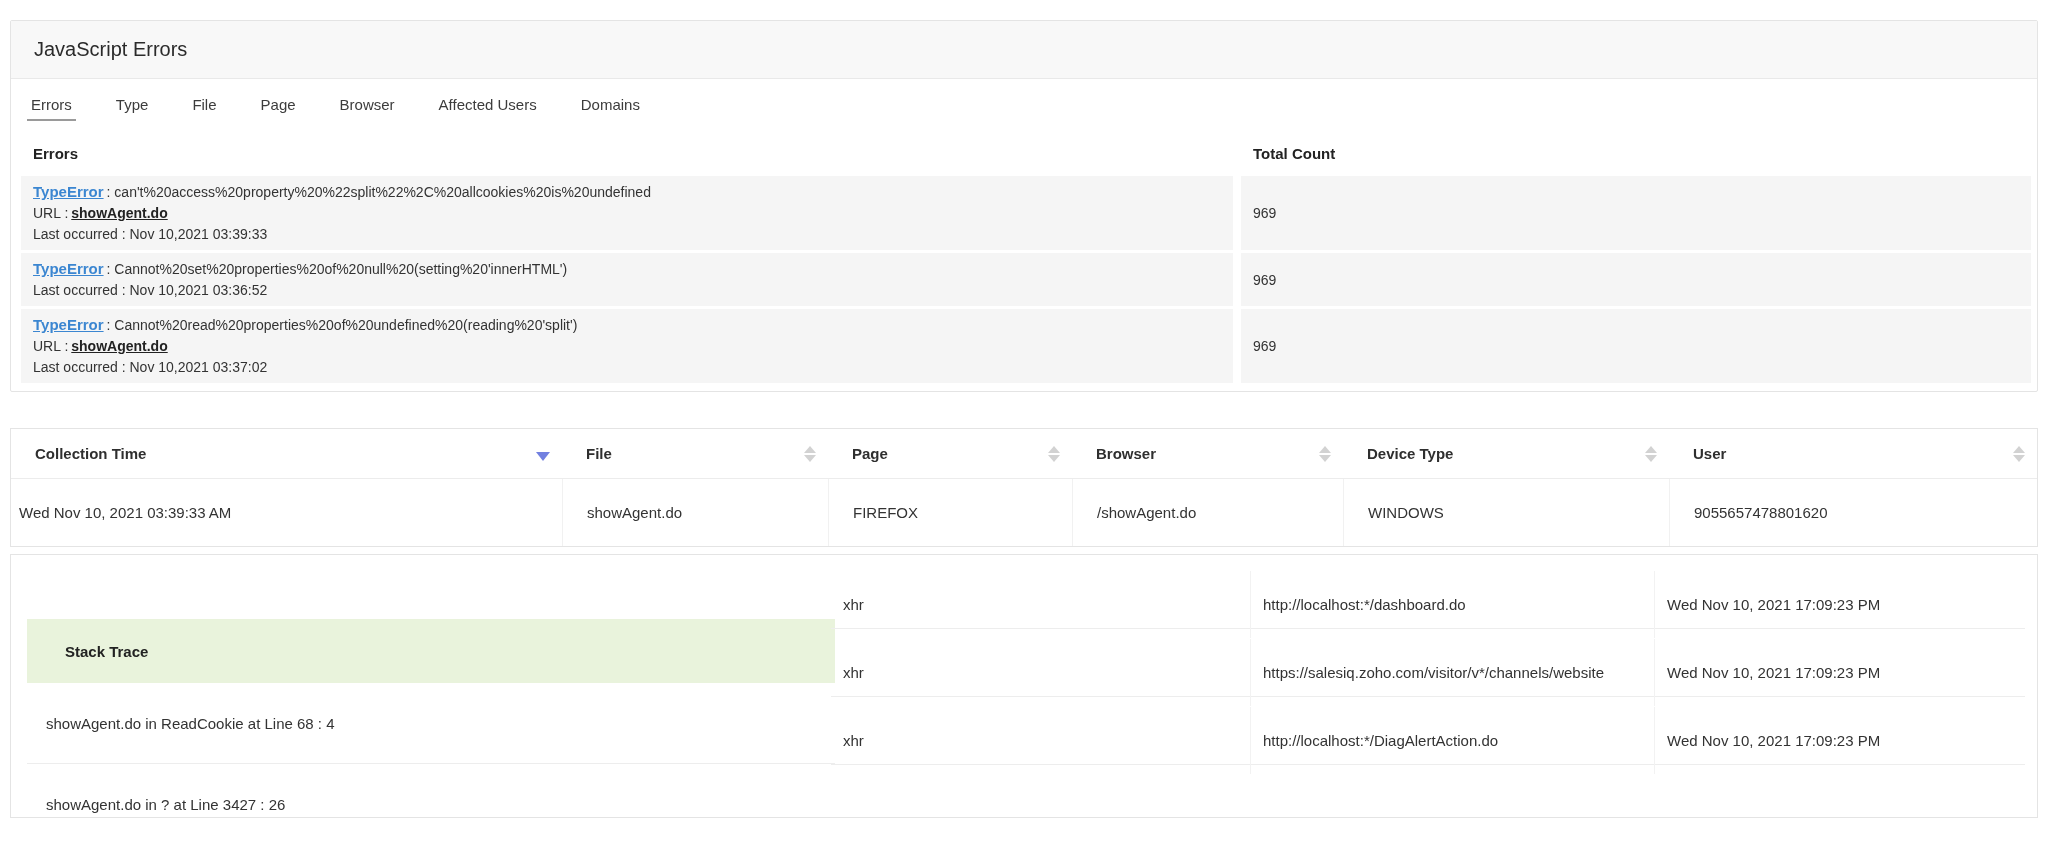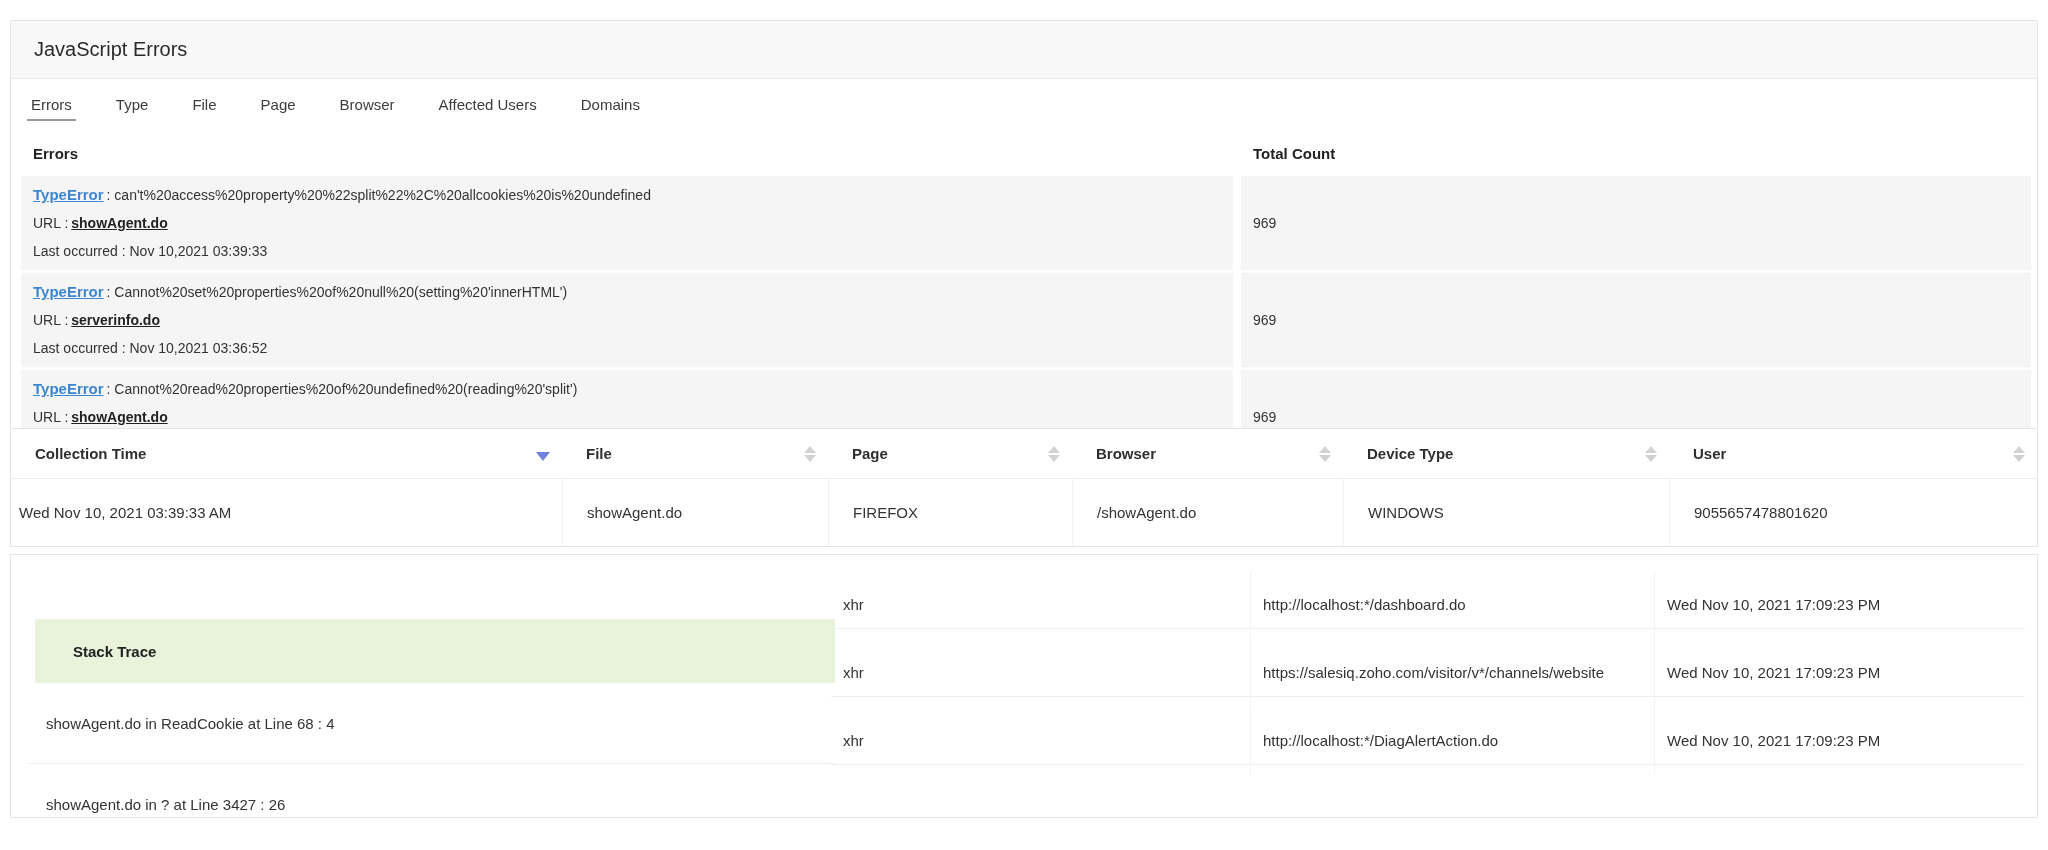--- a/index.html
+++ b/index.html
@@ -29,21 +29,21 @@
   .tab.active{border-bottom-color:#9a9a9a;}
 
   .errors-section{padding:0 6px 8px 10px;}
   .errors-head{
     display:grid;grid-template-columns:1212px 1fr;column-gap:8px;
     padding:16px 0 14px 0;
   }
   .errors-head div{font-weight:bold;font-size:15px;color:#222;padding-left:12px;}
   .errors-grid{display:grid;grid-template-columns:1212px 1fr;gap:3px 8px;}
   .err-cell-main{
-    background:#f5f5f5;padding:5px 12px;font-size:14px;line-height:28px;color:#333;
+    background:#f5f5f5;padding:5px 12px;font-size:14px;line-height:21px;color:#333;
   }
   .err-cell-count{
     background:#f5f5f5;display:flex;align-items:center;
     padding-left:12px;font-size:14px;color:#333;
   }
   .err-type{color:#3b86d1;font-weight:bold;font-size:15px;}
   .err-msg{margin-left:3px;}
   .err-url{color:#222;font-weight:bold;margin-left:3px;}
 
   
@@ -83,21 +83,21 @@
   }
 
   
   .bottom-panel{
     position:absolute;left:10px;top:554px;width:2026px;height:262px;
     border:1px solid #e4e4e4;background:#fff;overflow:hidden;
   }
   .st-table{position:absolute;left:16px;top:64px;width:808px;}
   .st-head{
     height:64px;background:#e9f3dc;display:flex;align-items:center;
-    padding-left:38px;font-weight:bold;font-size:15px;color:#222;box-sizing:border-box;margin-left:8px;
+    padding-left:38px;font-weight:bold;font-size:15px;color:#222;box-sizing:border-box;
   }
   .st-row{
     height:81px;display:flex;align-items:center;padding-left:19px;
     font-size:15px;color:#333;border-bottom:1px solid #ededed;box-sizing:border-box;
   }
   .bc-table{position:absolute;left:820px;top:6px;width:1194px;}
   .bc-head{display:grid;grid-template-columns:419px 404px 1fr;height:56px;}
   .bc-head .bc-hcell{
     background:#e9f3dc;display:flex;align-items:center;
     font-weight:bold;font-size:15px;color:#222;
@@ -149,23 +149,20 @@
           <span>Nov 10,2021 03:39:33</span>
         </div>
       </div>
       <div class="err-cell-count">969</div>
 
       <div class="err-cell-main">
         <div>
           <a class="err-type">TypeError</a><span class="err-msg">: Cannot%20set%20properties%20of%20null%20(setting%20'innerHTML')</span>
         </div>
         <div>
-          <span>URL :</span><a class="err-url">serverinfo.do</a>
-        </div>
-        <div>
           <span>Last occurred :</span>
           <span>Nov 10,2021 03:36:52</span>
         </div>
       </div>
       <div class="err-cell-count">969</div>
 
       <div class="err-cell-main">
         <div>
           <a class="err-type">TypeError</a><span class="err-msg">: Cannot%20read%20properties%20of%20undefined%20(reading%20'split')</span>
         </div>

